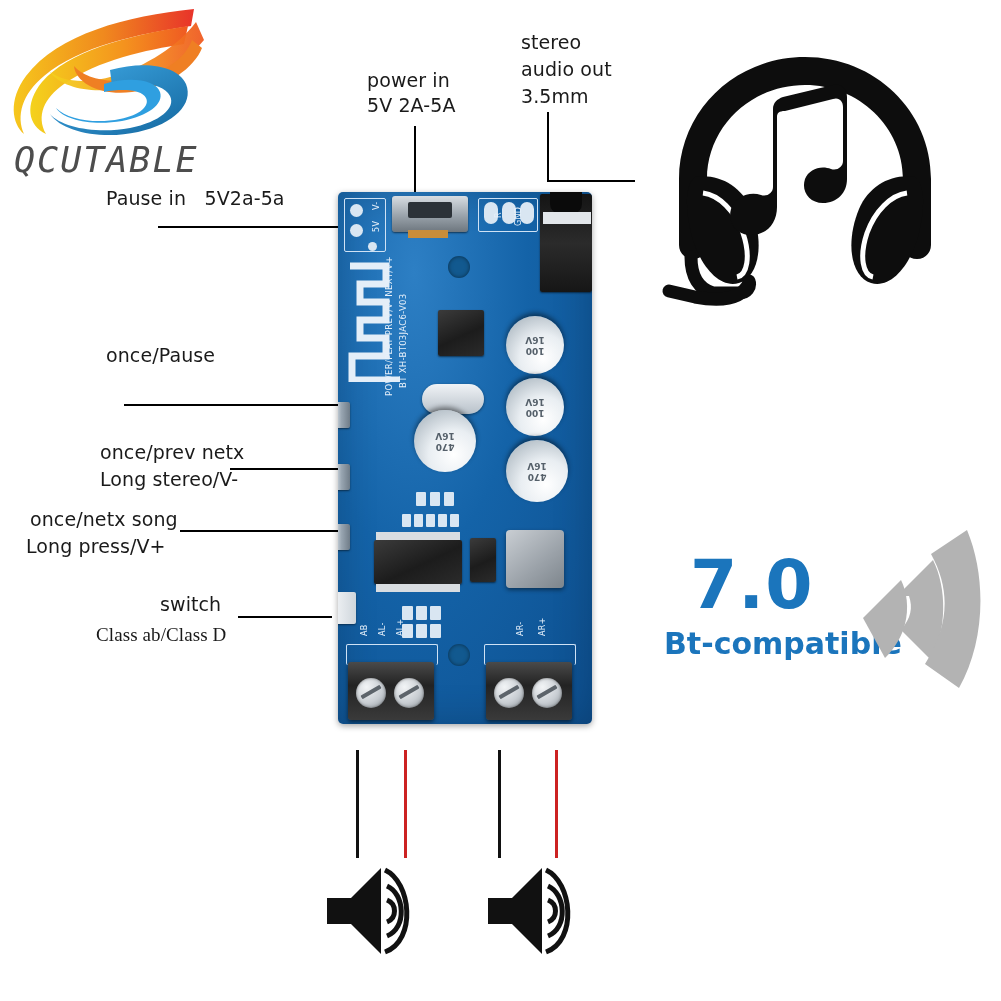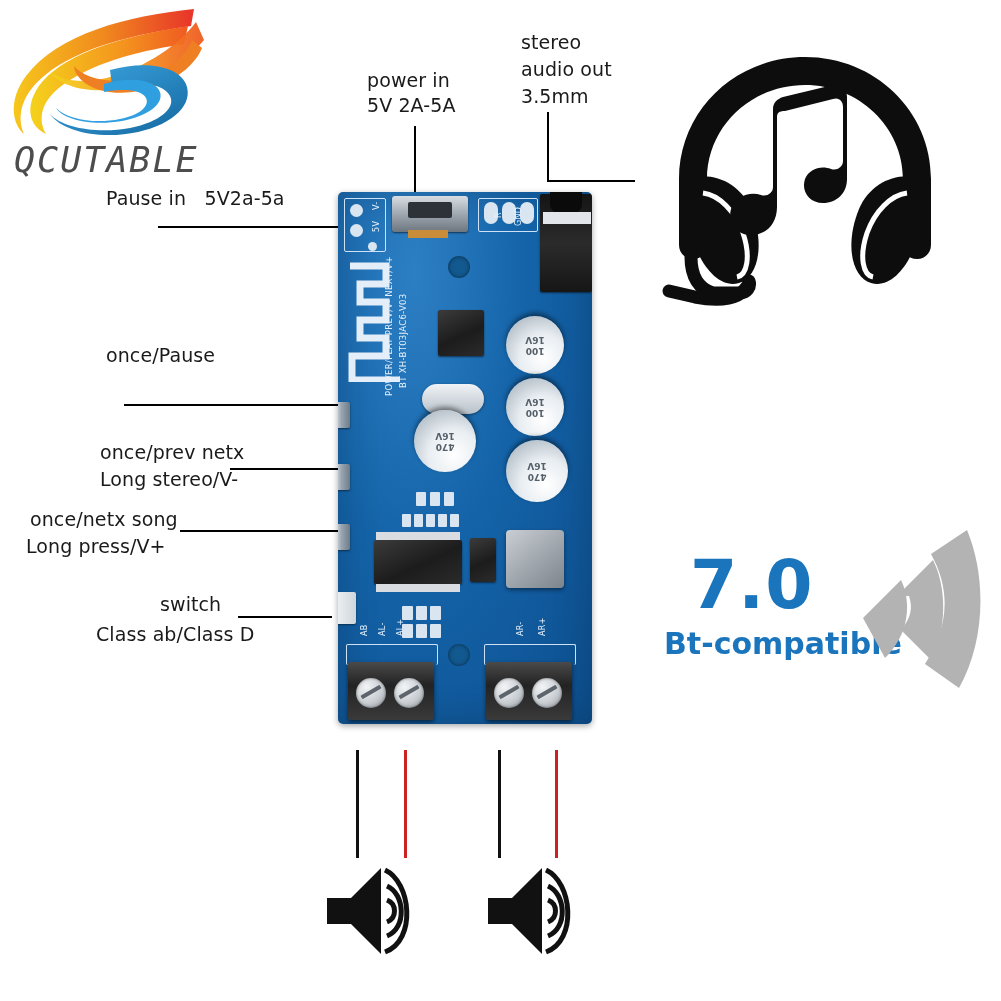--- a/index.html
+++ b/index.html
@@ -284,21 +284,21 @@
 
   <div class="lbl" style="left:100px; top:440px;">once/prev netx</div>
   <div class="lbl" style="left:100px; top:467px;">Long stereo/V-</div>
   <div class="leader h" style="left:230px; top:468px; width:108px;"></div>
 
   <div class="lbl" style="left:30px; top:507px;">once/netx song</div>
   <div class="lbl" style="left:26px; top:534px;">Long press/V+</div>
   <div class="leader h" style="left:180px; top:530px; width:158px;"></div>
 
   <div class="lbl" style="left:148px; top:592px;margin-left:12px;">switch</div>
-  <div class="lbl" style="left:96px; top:622px;">Class ab/Class D</div>
+  <div class="lbl" style="left:96px; top:622px;font-family:Liberation Serif, serif;">Class ab/Class D</div>
   <div class="leader h" style="left:238px; top:616px; width:94px;"></div>
 
   <svg id="headphone-icon" viewBox="0 0 300 270">
     <path d="M150 12 C80 12 24 66 24 134 L24 200 C24 208 30 214 38 214 C46 214 52 208 52 200 L52 134 C52 82 96 40 150 40 C204 40 248 82 248 134 L248 200 C248 208 254 214 262 214 C270 214 276 208 276 200 L276 134 C276 66 220 12 150 12 Z" fill="#0d0d0d"></path>
     <path d="M40 132 C62 128 86 140 96 164 C110 198 104 232 84 238 C64 244 44 220 36 188 C30 162 30 140 40 132 Z" fill="#0d0d0d"></path>
     <path d="M260 132 C238 128 214 140 204 164 C190 198 196 232 216 238 C236 244 256 220 264 188 C270 162 270 140 260 132 Z" fill="#0d0d0d"></path>
     <path d="M48 148 C64 150 80 166 88 188 C96 212 92 230 82 232" fill="none" stroke="#ffffff" stroke-width="5"></path>
     <path d="M252 148 C236 150 220 166 212 188 C204 212 208 230 218 232" fill="none" stroke="#ffffff" stroke-width="5"></path>
     <path d="M36 212 C36 232 44 244 58 248 L84 248 C92 248 96 242 94 236" fill="none" stroke="#0d0d0d" stroke-width="13" stroke-linecap="round"></path>
     <path d="M94 238 C86 256 62 256 40 252 L14 246" fill="none" stroke="#0d0d0d" stroke-width="13" stroke-linecap="round"></path>

